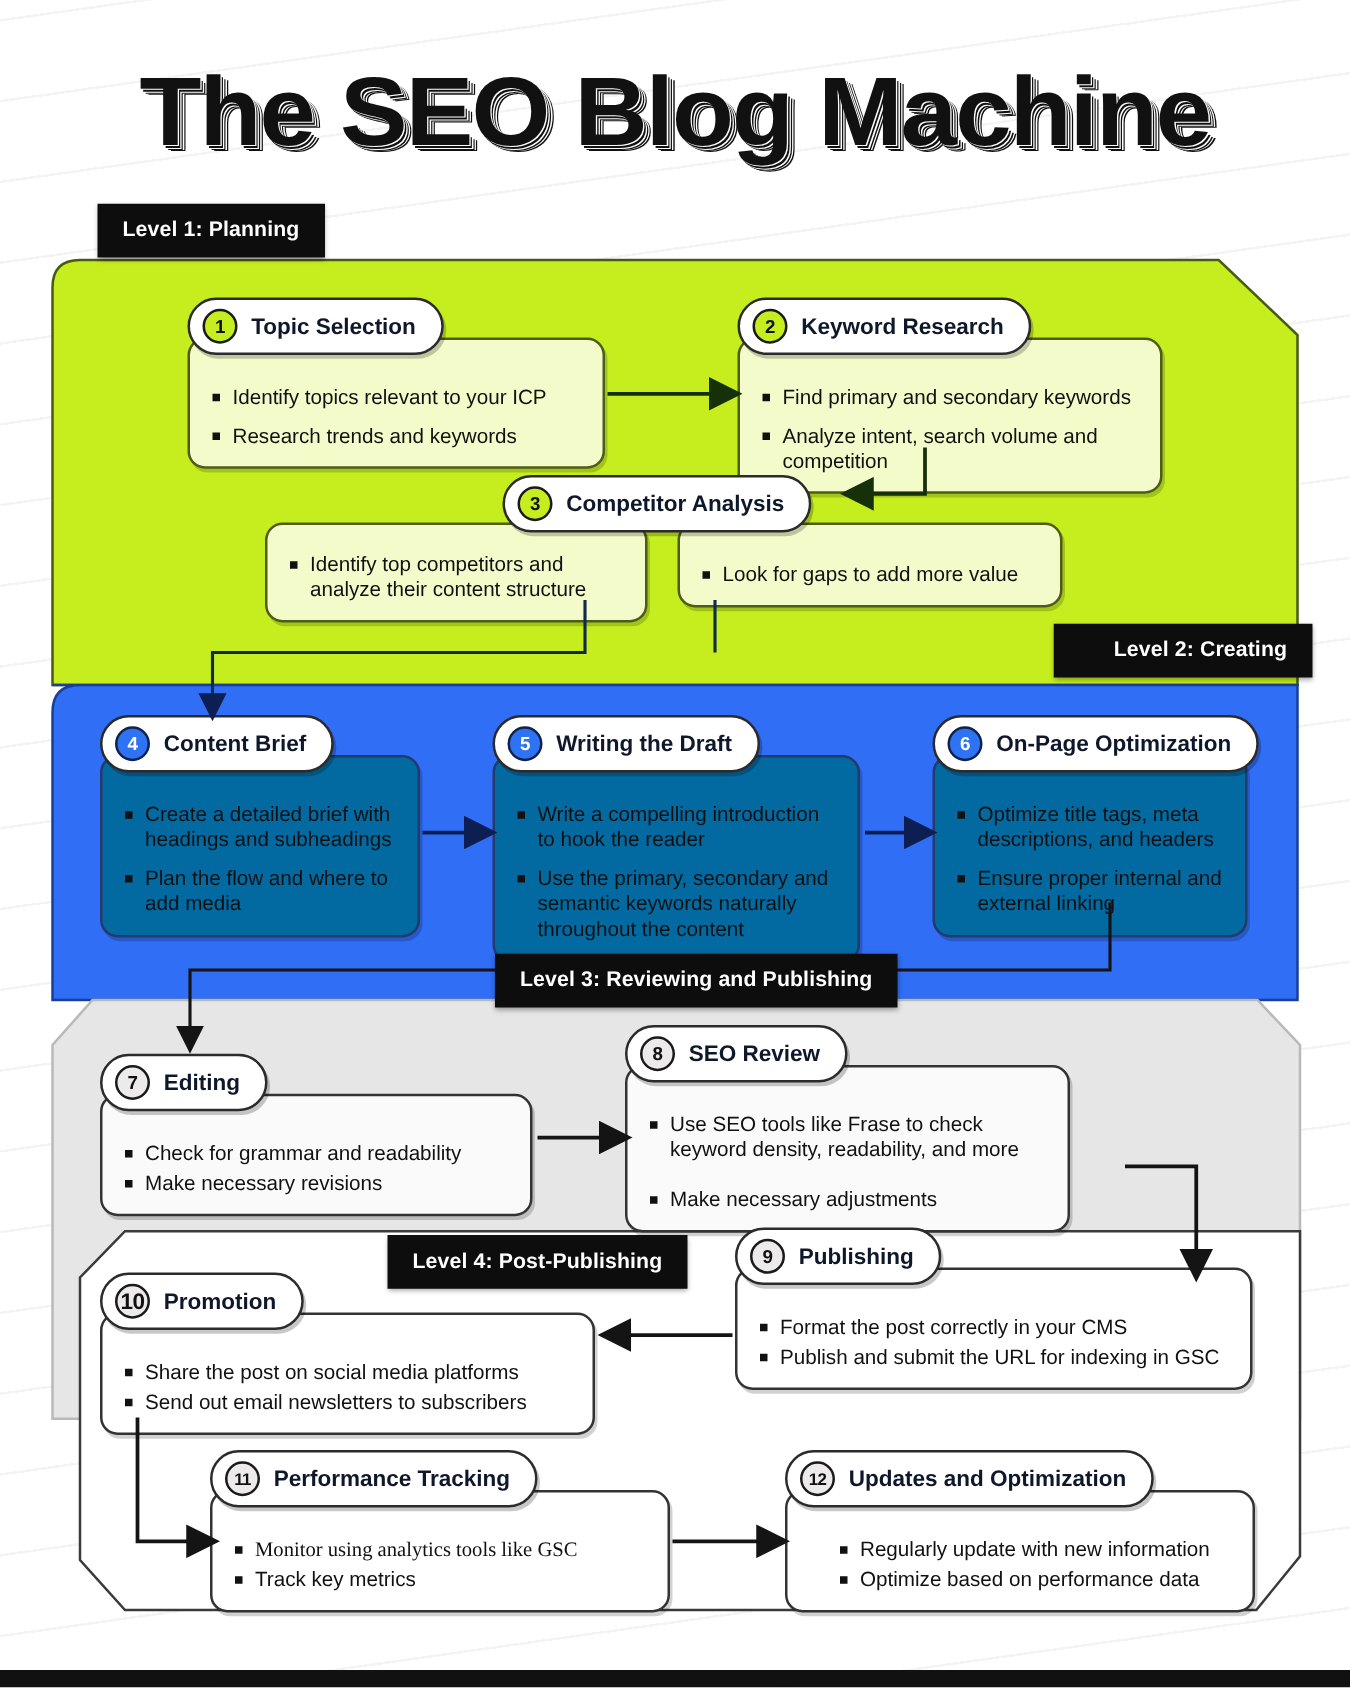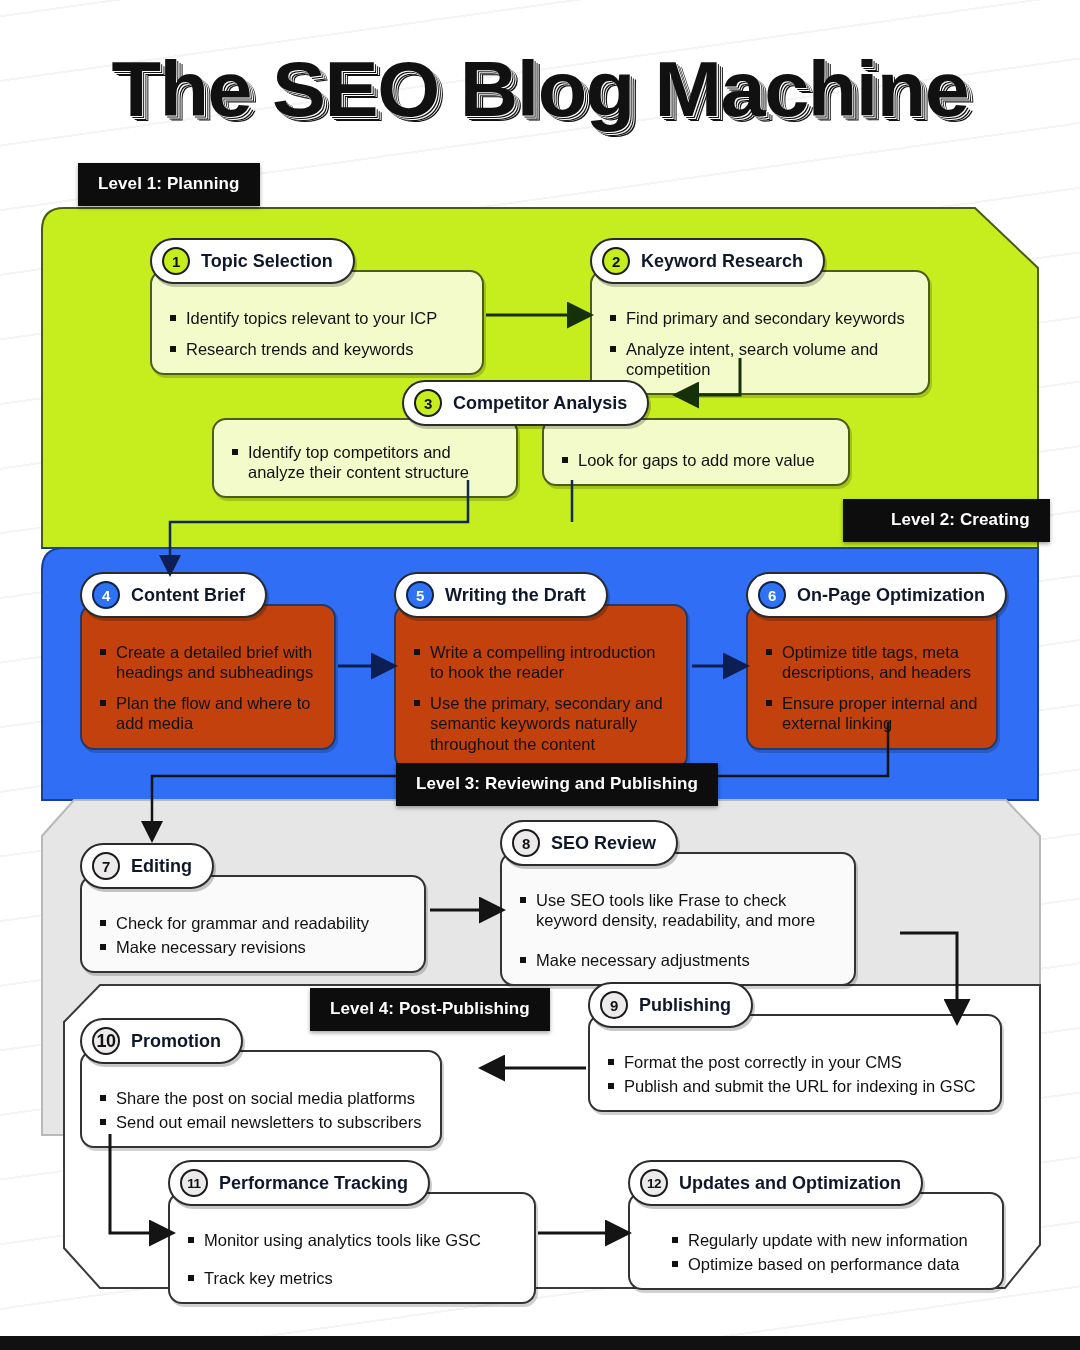--- a/index.html
+++ b/index.html
@@ -96,21 +96,21 @@
   }
   .card-body li:last-child{ margin-bottom:0; }
   .card-body li:before{
     content:""; position:absolute; left:2px; top:7px;
     width:6px; height:6px; background:#111;
   }
 
   
   .lv1 .card-body{ background:#f3fbcb; border-color:#4d5c16; }
   .lv1 .num{ background:#c6ee1e; }
-  .lv2 .card-body{ background:#c2410c; border-color:#233a6b; }
+  .lv2 .card-body{ background:#0369a1; border-color:#233a6b; }
   .lv2 .num{ background:#2f73f5; color:#fff; border-color:#10224a; }
   .lv3 .card-body{ background:#fafafa; border-color:#333; }
   .lv3 .num{ background:#eceaea; }
   .lv4 .card-body{ background:#ffffff; border-color:#333; }
   .lv4 .num{ background:#eceaea; }
 
   svg#wires{ position:absolute; inset:0; z-index:26; pointer-events:none; }
 </style>
 </head>
 <body>
@@ -295,36 +295,36 @@
         <li>Publish and submit the URL for indexing in GSC</li>
       </ul>
     </div>
   </div>
 
   <div class="card lv4" style="left:80px;top:1018px;">
     <div class="card-head">
       <span class="num" style="font-size:18px;">10</span>
       <span class="head-label">Promotion</span>
     </div>
-    <div class="card-body" style="left:0;top:32px;width:362px;">
+    <div class="card-body" style="left:0;top:32px;width:396px;">
       <ul style="margin-top:22px;">
         <li style="margin-bottom:4px;">Share the post on social media platforms</li>
         <li>Send out email newsletters to subscribers</li>
       </ul>
     </div>
   </div>
 
   <div class="card lv4" style="left:168px;top:1160px;">
     <div class="card-head">
       <span class="num" style="font-size:13.5px;">11</span>
       <span class="head-label">Performance Tracking</span>
     </div>
     <div class="card-body" style="left:0;top:32px;width:368px;">
       <ul style="margin-top:22px;">
-        <li style="margin-bottom:18px;">Monitor using analytics tools like GSC</li>
+        <li style="margin-bottom:4px;font-family:Liberation Serif, serif;">Monitor using analytics tools like GSC</li>
         <li>Track key metrics</li>
       </ul>
     </div>
   </div>
 
   <div class="card lv4" style="left:628px;top:1160px;">
     <div class="card-head">
       <span class="num" style="font-size:13.5px;">12</span>
       <span class="head-label">Updates and Optimization</span>
     </div>

